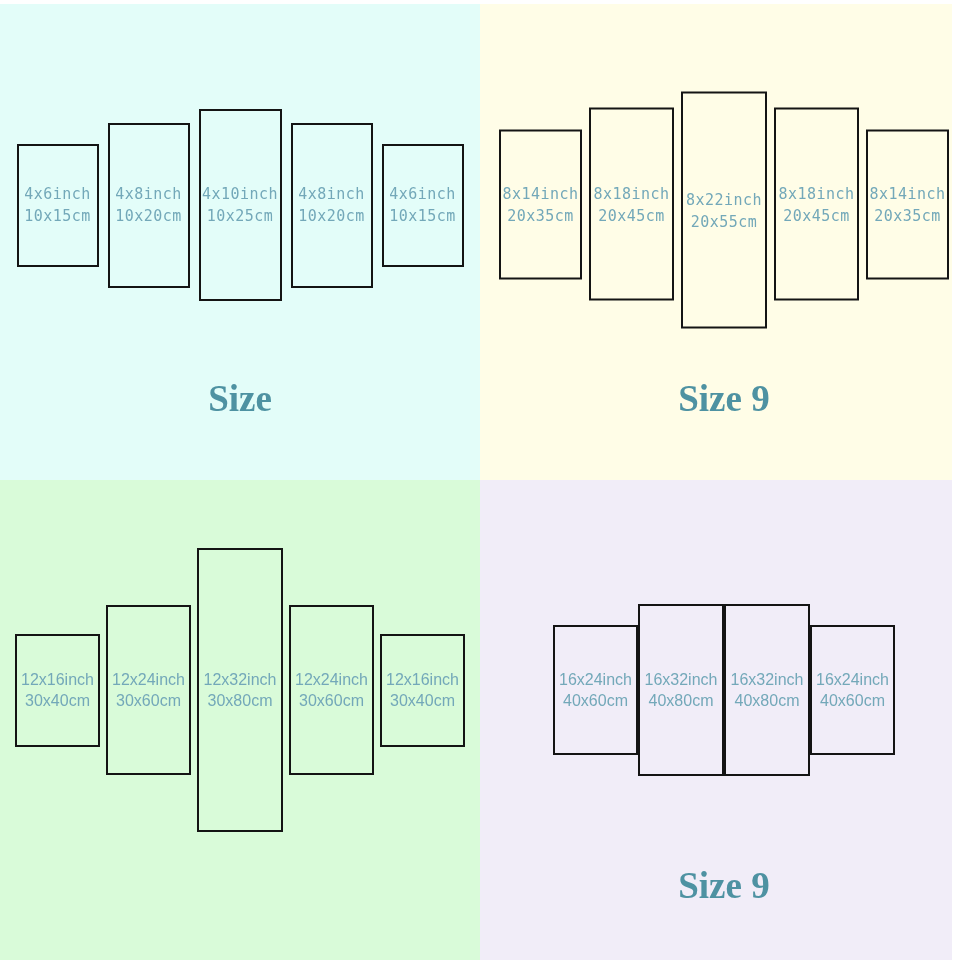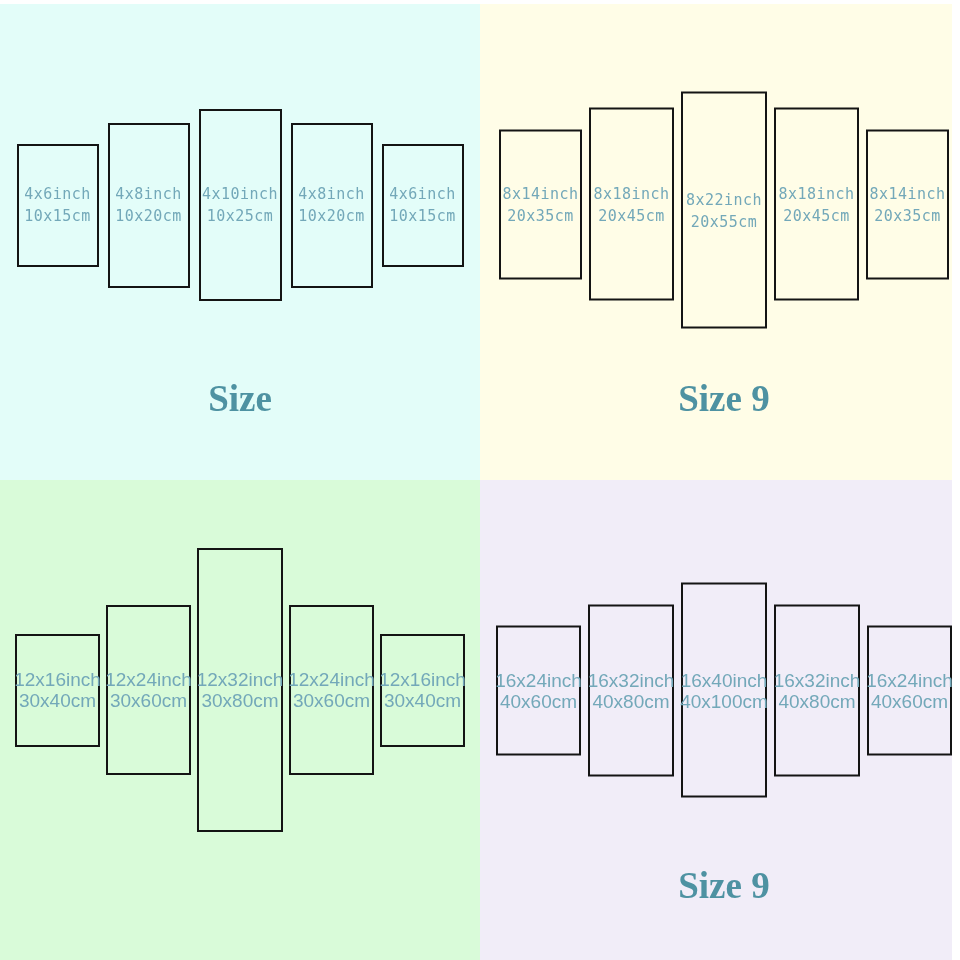--- a/index.html
+++ b/index.html
@@ -19,39 +19,39 @@
   .q4{background:var(--q4-bg,#F1EDF8);}
 
   .panels-row{
     position:absolute;left:0;width:100%;
     display:flex;justify-content:center;align-items:center;
     transform:translateY(-50%);
   }
   .q1 .panels-row{top:201px;gap:9px;}
   .q2 .panels-row{top:200px;gap:7px;transform:translate(8px,-50%);}
   .q3 .panels-row{top:210px;gap:6px;}
-  .q4 .panels-row{top:210px;gap:7px;transform:translate(8px,-50%);}
+  .q4 .panels-row{top:210px;transform:translate(8px,-50%);}
 
   .panel{
     box-sizing:border-box;flex:0 0 auto;
     border:2px solid var(--panel-border,#141414);
     display:flex;flex-direction:column;justify-content:center;align-items:center;
     background:transparent;
   }
   .label{
     white-space:nowrap;text-align:center;
     color:var(--label-teal,#73A8B9);
   }
   .mono .label{
     font-family:"DejaVu Sans Mono",monospace;
     font-size:15px;line-height:22px;letter-spacing:0.5px;
   }
   .sans .label{
     font-family:"Liberation Sans","DejaVu Sans",sans-serif;
-    font-size:19px;line-height:21px;
+    font-size:16px;line-height:21px;
   }
 
   .quadrant-title{
     position:absolute;left:0;width:100%;text-align:center;
     transform:translateY(-50%);
     font-family:"Liberation Serif","DejaVu Serif",serif;
     font-weight:700;font-size:37px;
     color:var(--title-teal,#4E92A2);
   }
   .q1 .quadrant-title,.q2 .quadrant-title{top:363px;}
@@ -143,24 +143,20 @@
   <section class="quadrant q4 sans">
     <div class="panels-row">
       <div class="panel" style="width:85px;height:130px;">
         <span class="label">16x24inch</span>
         <span class="label">40x60cm</span>
       </div>
       <div class="panel" style="width:86px;height:172px;">
         <span class="label">16x32inch</span>
         <span class="label">40x80cm</span>
       </div>
-      <div class="panel" style="width:86px;height:215px;">
-        <span class="label">16x40inch</span>
-        <span class="label">40x100cm</span>
-      </div>
       <div class="panel" style="width:86px;height:172px;">
         <span class="label">16x32inch</span>
         <span class="label">40x80cm</span>
       </div>
       <div class="panel" style="width:85px;height:130px;">
         <span class="label">16x24inch</span>
         <span class="label">40x60cm</span>
       </div>
     </div>
     <h2 class="quadrant-title">Size 9</h2>

